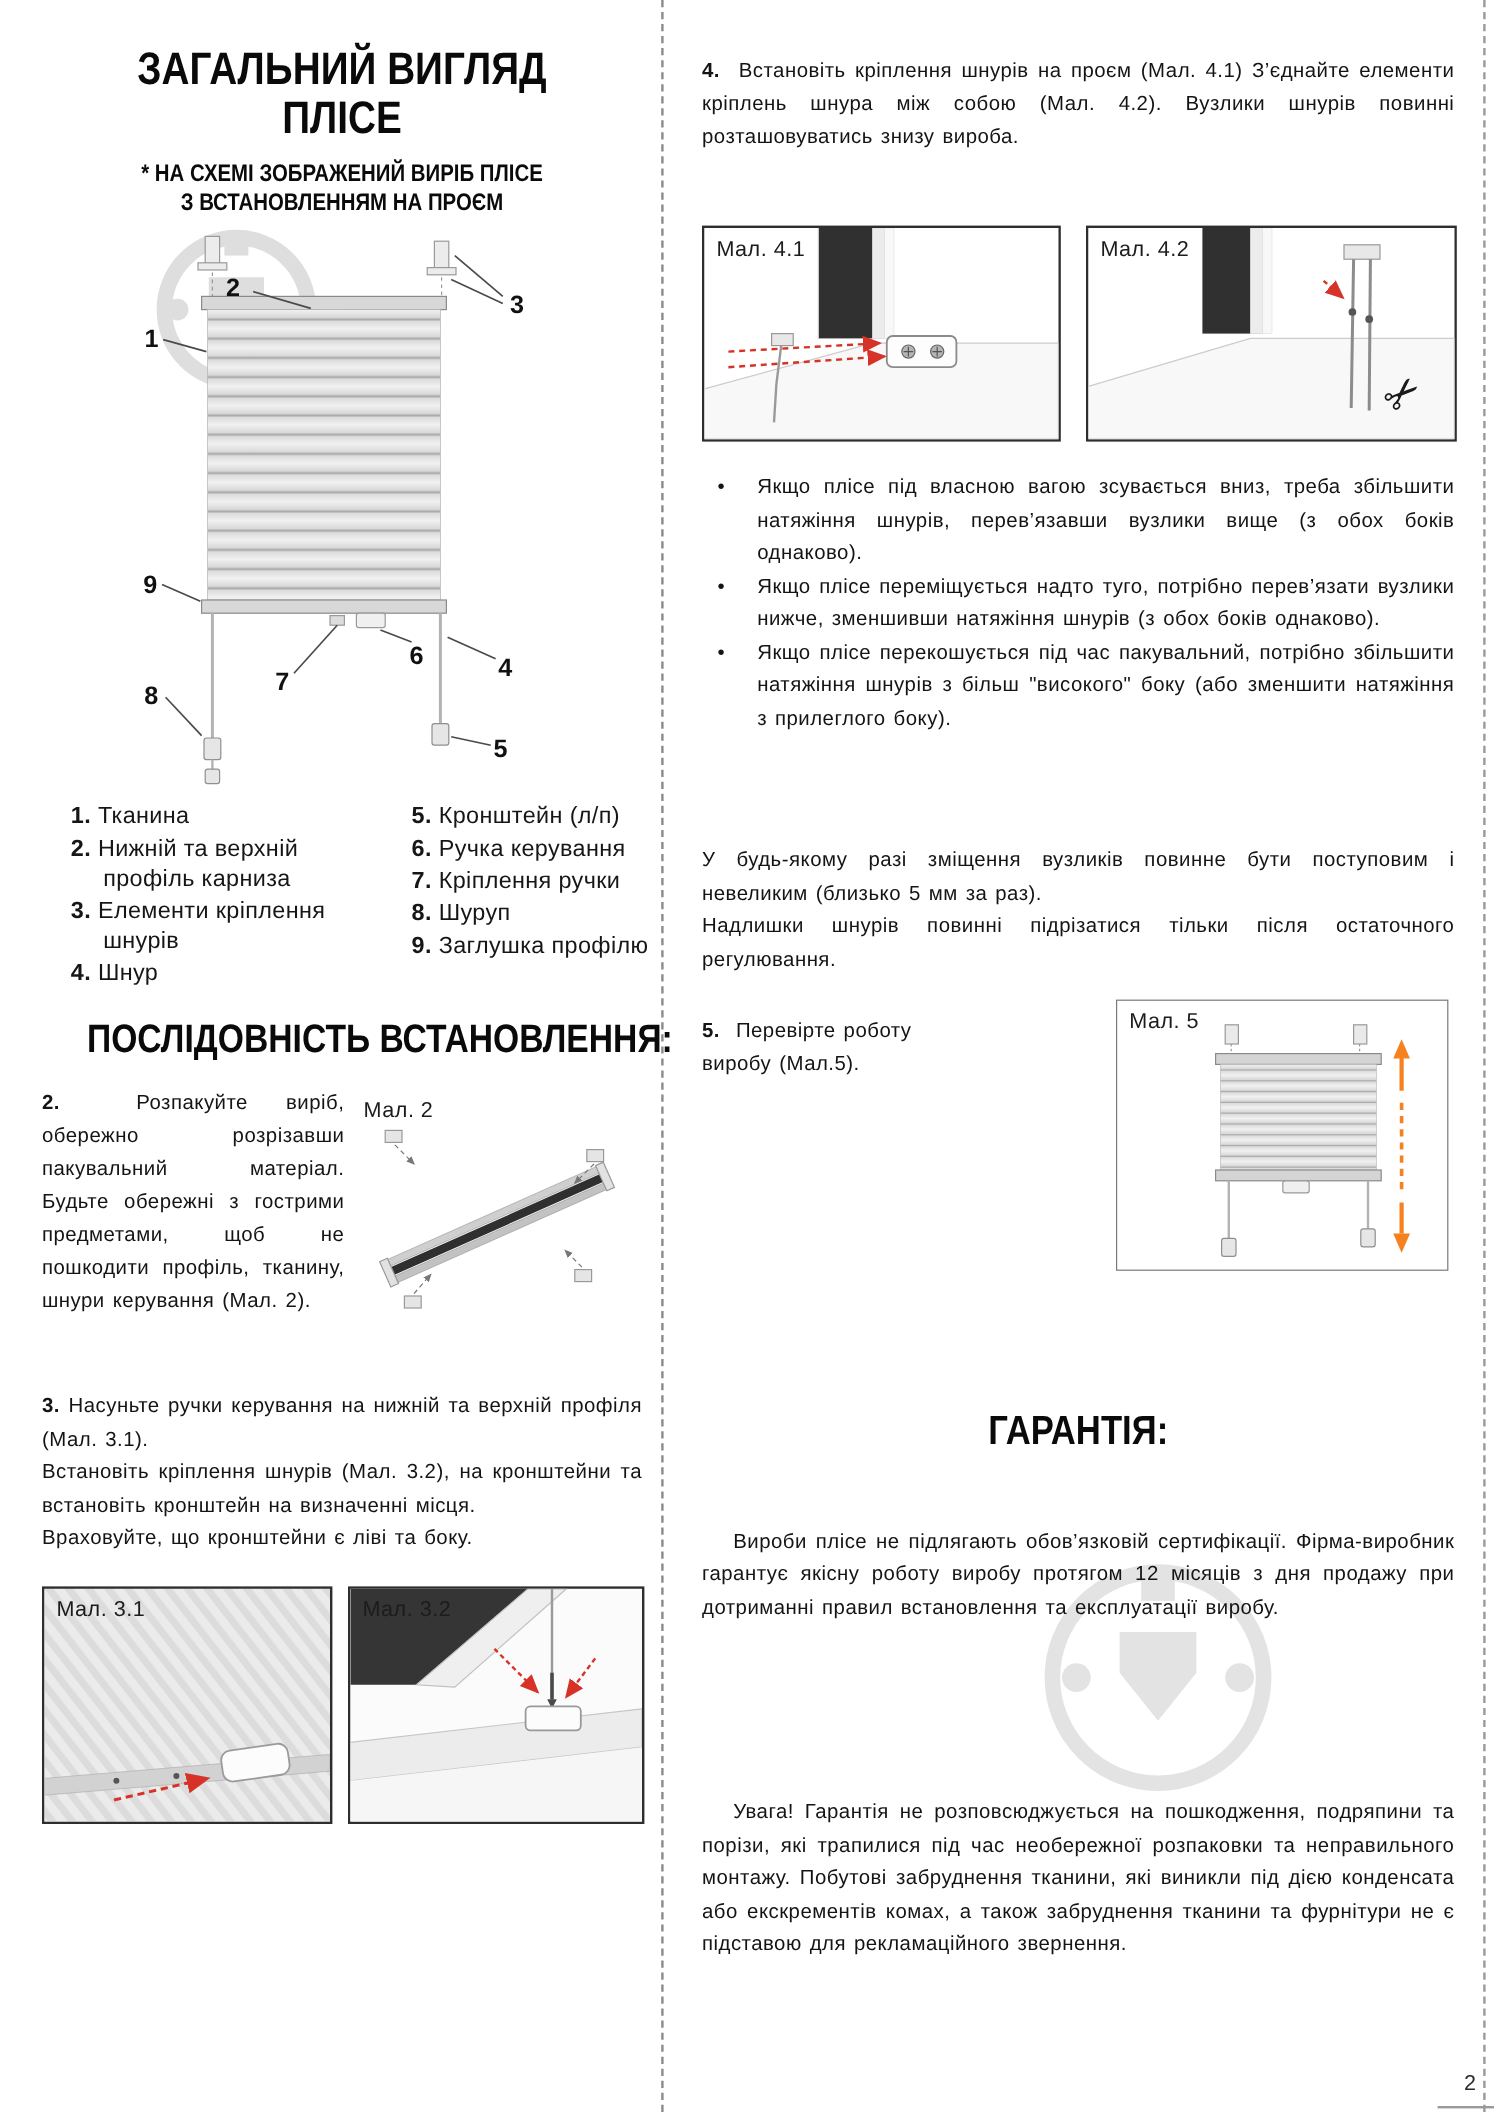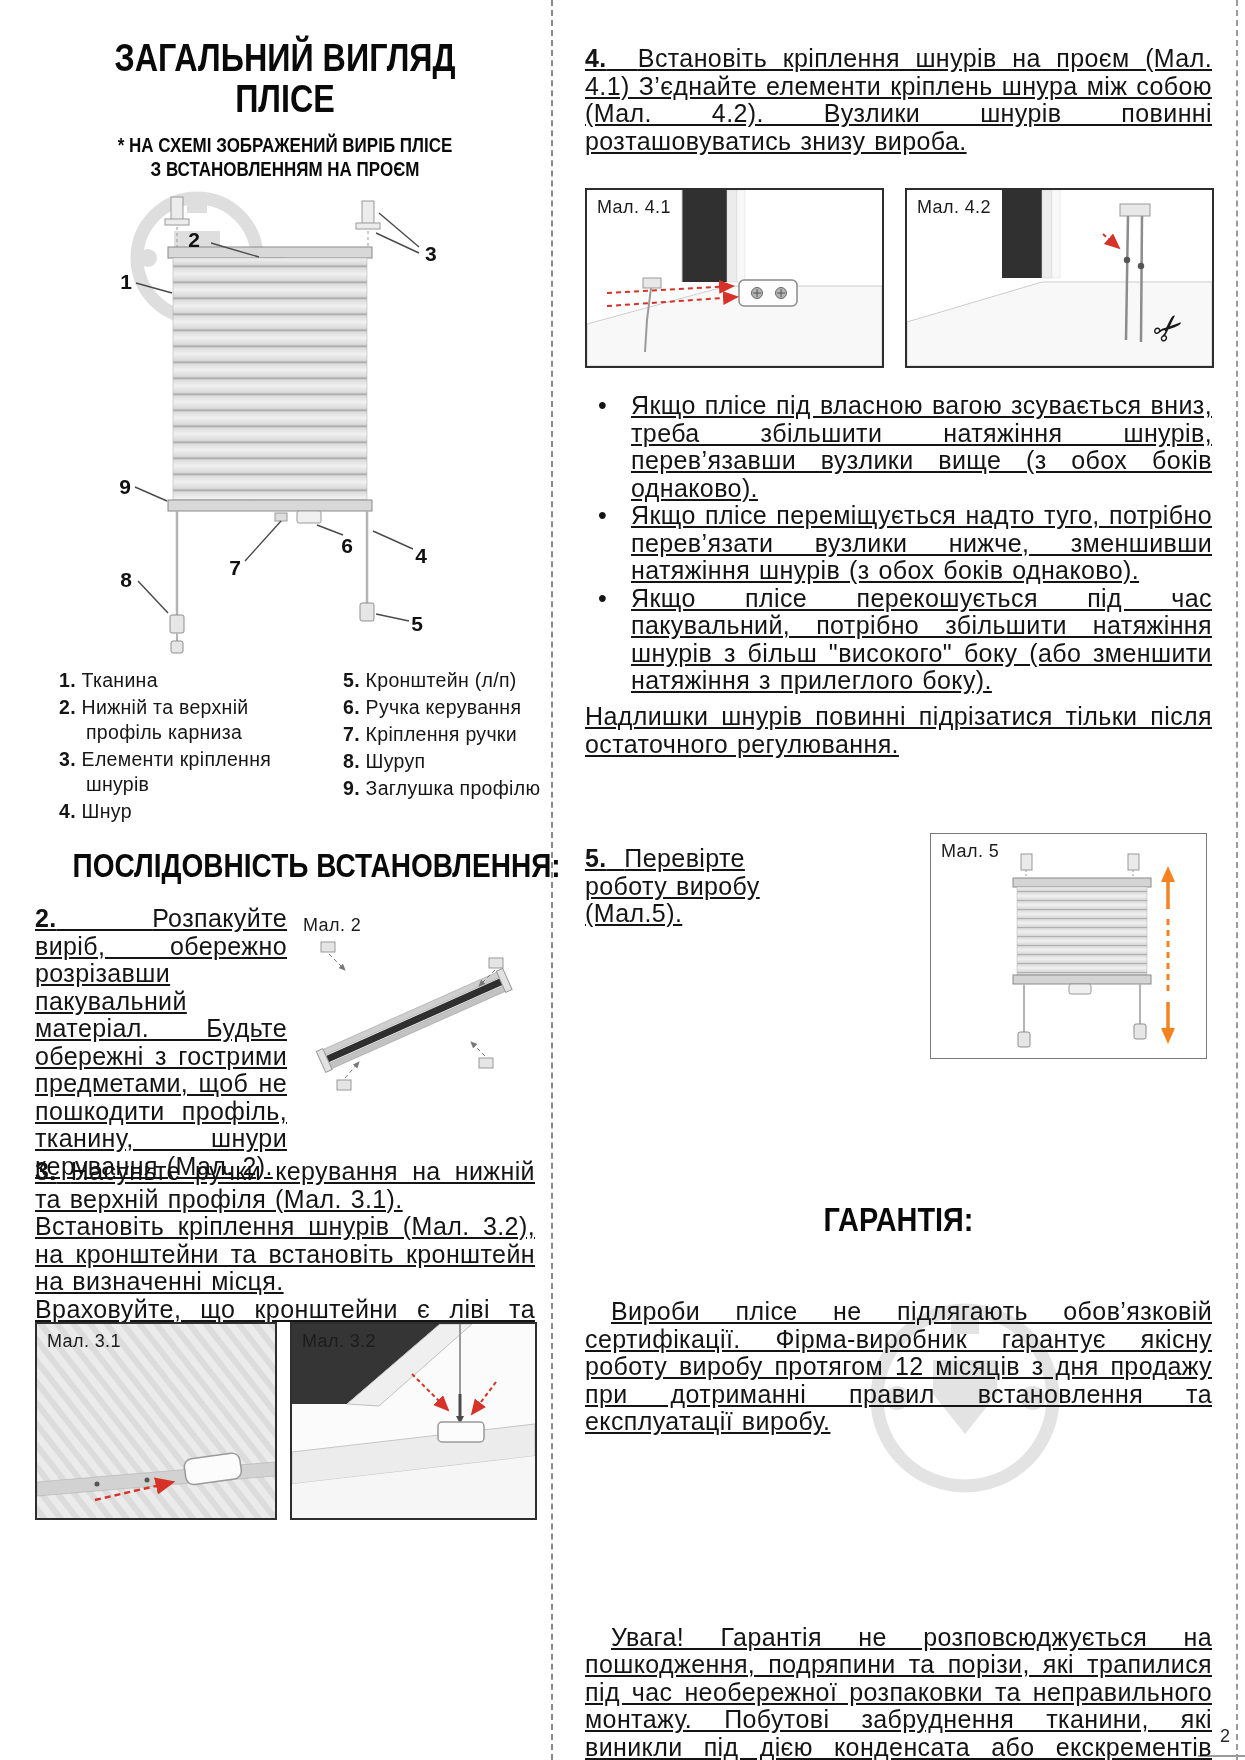--- a/index.html
+++ b/index.html
@@ -8,21 +8,21 @@
     font-family:"Liberation Sans", sans-serif;color:#161616;overflow:hidden;
   }
   .abs{position:absolute;}
   .col-left{left:35px;top:0;width:500px;height:1544px;}
   .col-right{left:585px;top:0;width:627px;height:1760px;}
   .cond{display:block;font-weight:700;transform:scaleX(.85);transform-origin:50% 50%;white-space:nowrap;color:#0a0a0a;}
   .title-line{font-size:38px;line-height:41px;text-align:center;}
   .subtitle-line{font-size:20px;line-height:24px;text-align:center;}
   .section-title{font-size:33px;line-height:36px;text-align:center;}
   .warranty-title{font-size:34px;line-height:38px;text-align:center;}
-  .body{font-size:25px;line-height:27.5px;letter-spacing:.4px;word-spacing:1.5px;color:#141414;text-decoration:underline;}
+  .body{font-size:17px;line-height:27.5px;letter-spacing:.4px;word-spacing:1.5px;color:#141414;}
   .j{text-align:justify;}
   .body p{margin:0;}
   .stepnum{font-weight:700;}
   .parts{font-size:19.5px;line-height:25px;letter-spacing:.3px;margin-left:16px;}
   .part{padding-left:27px;text-indent:-27px;margin-bottom:2px;}
   .part b{font-weight:700;}
   .figbox{position:absolute;background:#ffffff;}
   .figbox.bordered{border:2px solid #2e2e2e;}
   .figbox.light-border{border:1px solid #7a7a7a;}
   .fig-label{position:absolute;top:7px;left:10px;font-size:18px;letter-spacing:.4px;color:#1c1c1c;z-index:2;}
@@ -299,20 +299,21 @@
       <span class="mark">•</span>
       <span>Якщо плісе переміщується надто туго, потрібно перев’язати вузлики нижче, зменшивши натяжіння шнурів (з обох боків однаково).</span>
     </div>
     <div class="bullet j">
       <span class="mark">•</span>
       <span>Якщо плісе перекошується під час пакувальний, потрібно збільшити натяжіння шнурів з більш "високого" боку (або зменшити натяжіння з прилеглого боку).</span>
     </div>
   </div>
 
   <div class="abs body j" style="left:0;top:703px;width:627px;">
+    <p>У будь-якому разі зміщення вузликів повинне бути поступовим і невеликим (близько 5 мм за раз).</p>
     <p>Надлишки шнурів повинні підрізатися тільки після остаточного регулювання.</p>
   </div>
 
   <div class="abs body" style="left:0;top:845px;width:235px;">
     <b class="stepnum">5.</b>&nbsp;
     <span>Перевірте роботу виробу (Мал.5).</span>
   </div>
 
   <div class="figbox light-border" style="left:345px;top:833px;width:275px;height:224px;">
     <div class="fig-label">Мал. 5</div>
@@ -347,19 +348,19 @@
       <polygon points="237,210 230,194 244,194" fill="#f5821f"></polygon>
     </svg>
   </div>
 
   <div class="abs over" style="left:0;top:1090px;width:100%;">
     <span class="cond warranty-title">ГАРАНТІЯ:</span>
   </div>
 
   <div class="abs body j indent over" style="left:0;top:1150px;width:627px;">Вироби плісе не підлягають обов’язковій сертифікації. Фірма-виробник гарантує якісну роботу виробу протягом 12 місяців з дня продажу при дотриманні правил встановлення та експлуатації виробу.</div>
 
-  <div class="abs body j indent over" style="left:0;top:1293px;width:627px;margin-top:45px;">Увага! Гарантія не розповсюджується на пошкодження, подряпини та порізи, які трапилися під час необережної розпаковки та неправильного монтажу. Побутові забруднення тканини, які виникли під дією конденсата або екскрементів комах, а також забруднення тканини та фурнітури не є підставою для рекламаційного звернення.</div>
+  <div class="abs body j indent over" style="left:0;top:1293px;width:627px;">Увага! Гарантія не розповсюджується на пошкодження, подряпини та порізи, які трапилися під час необережної розпаковки та неправильного монтажу. Побутові забруднення тканини, які виникли під дією конденсата або екскрементів комах, а також забруднення тканини та фурнітури не є підставою для рекламаційного звернення.</div>
 </div>
 
 <div class="divider-v" style="left:551px;"></div>
 <div class="divider-v" style="left:1236px;border-left:2px dashed #9a9a9a;"></div>
 <div class="abs" style="left:1198px;top:1755px;width:47px;height:2px;background:#9a9a9a;"></div>
 <div class="page-num" style="left:1204px;top:1726px;width:26px;text-align:right;">2</div>
 
 </body></html>

